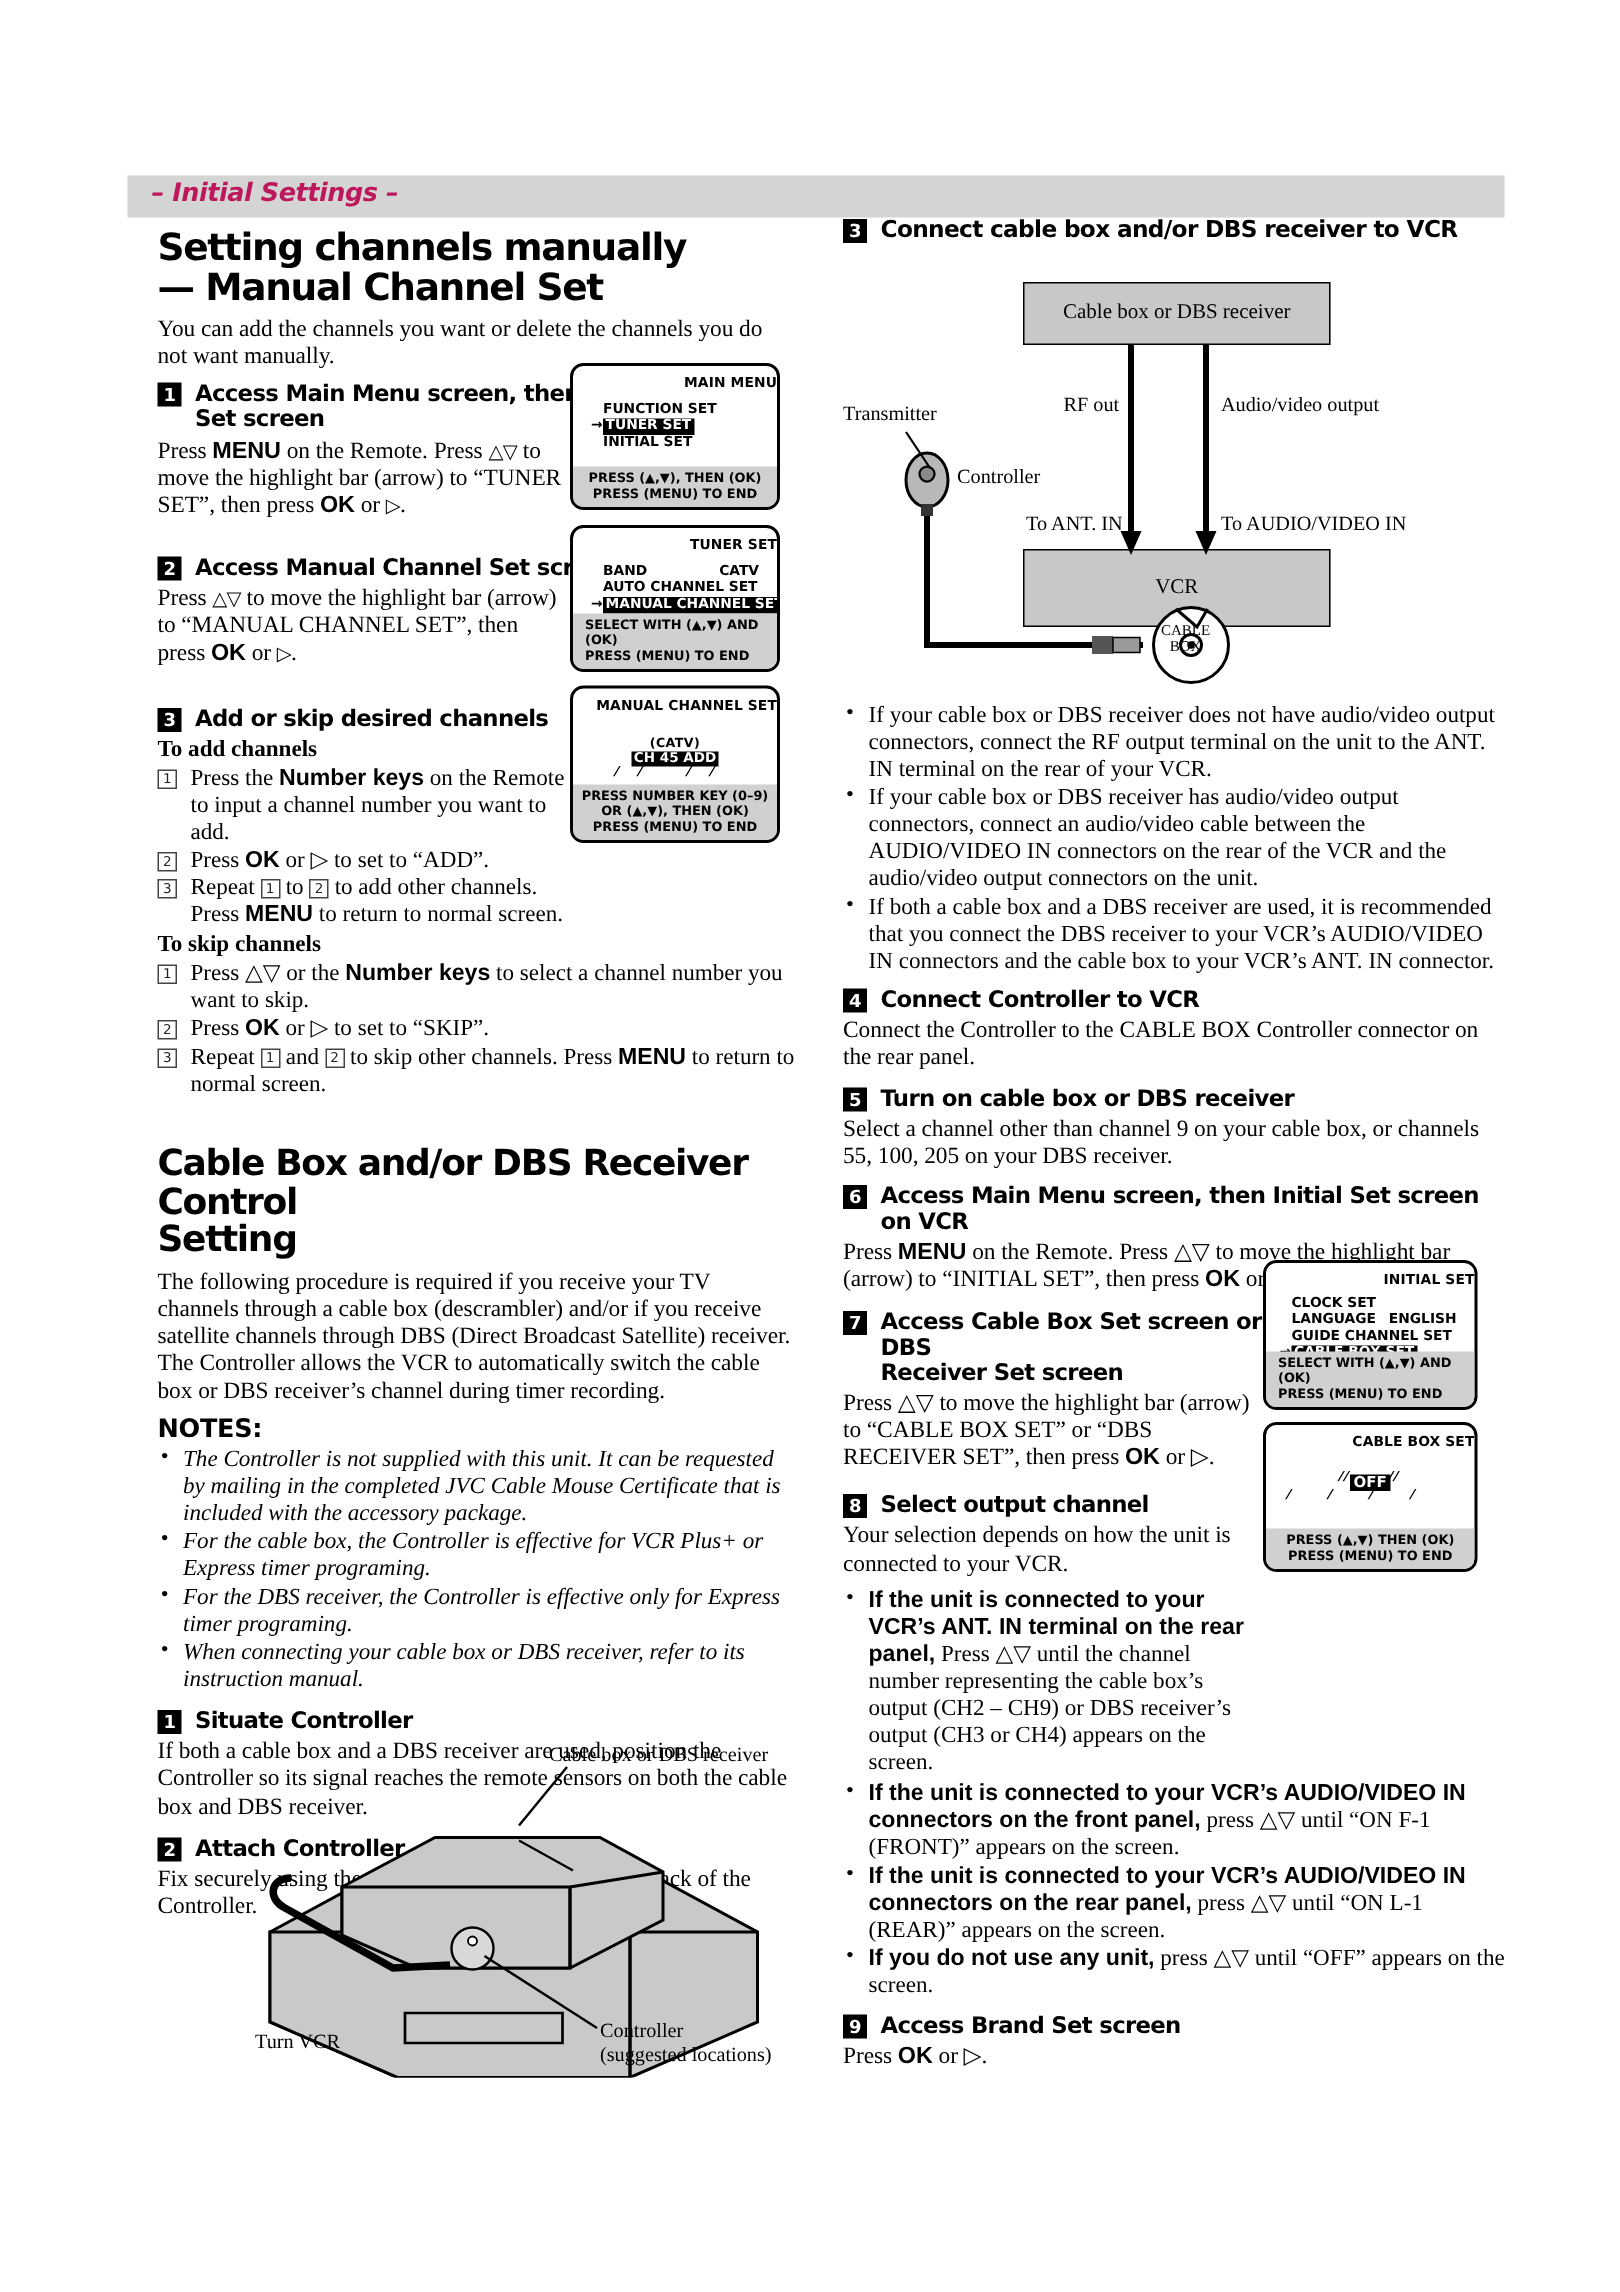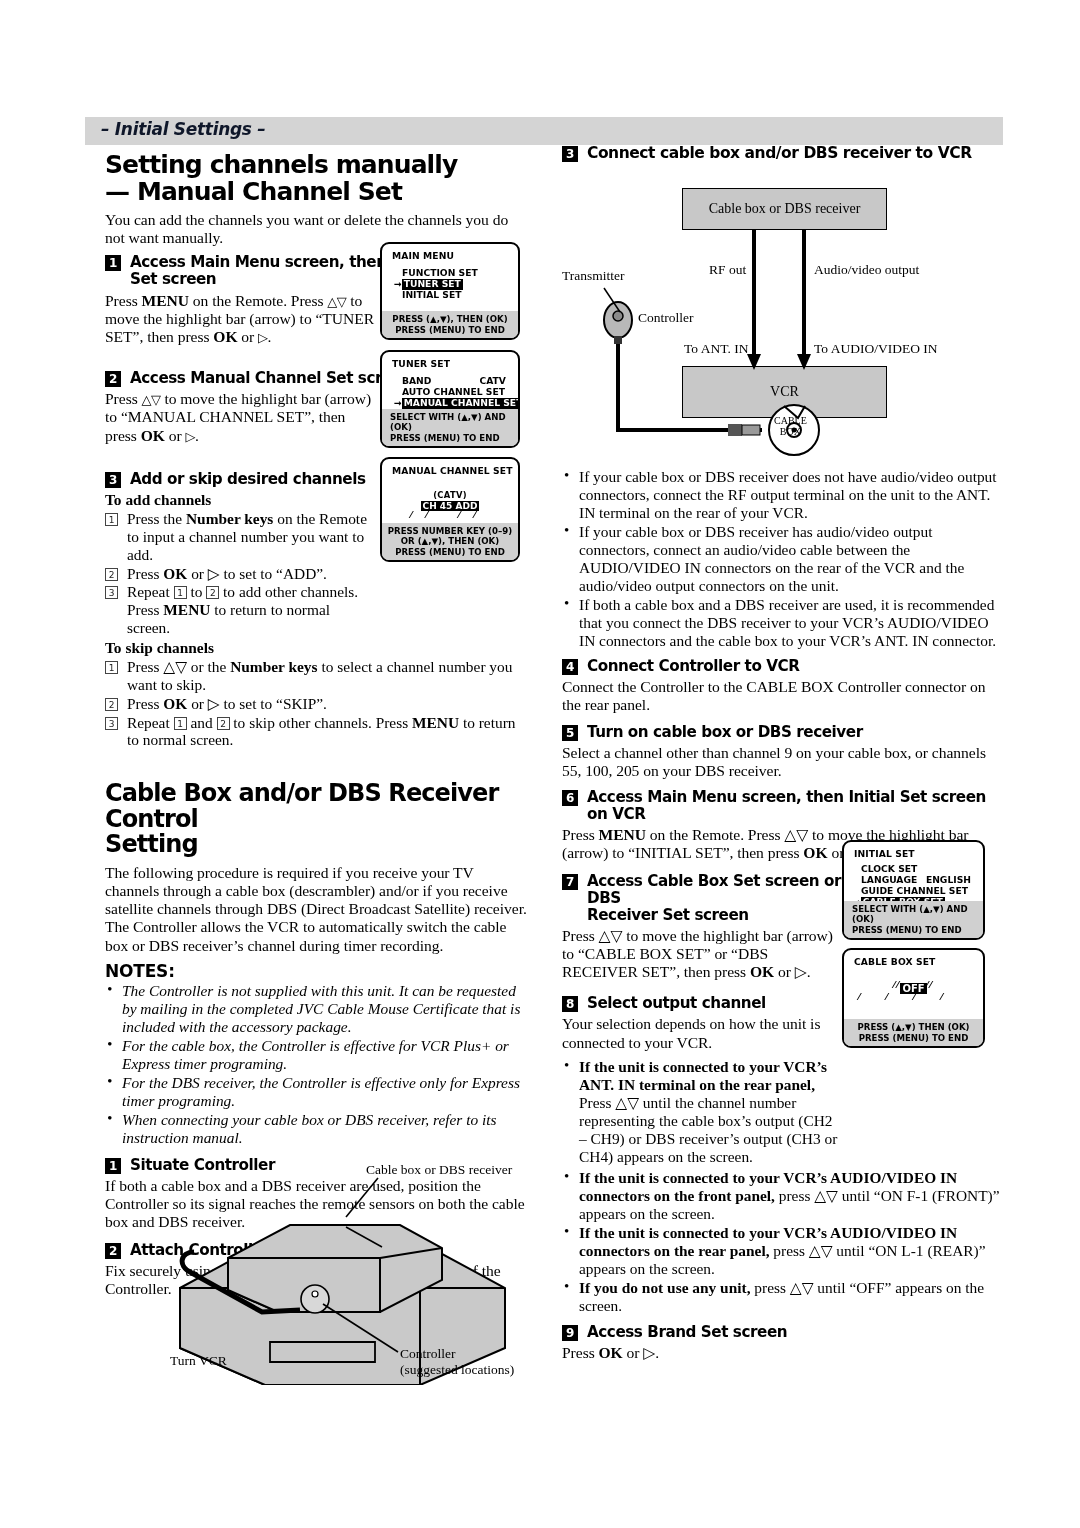--- a/index.html
+++ b/index.html
@@ -17,21 +17,21 @@
   
   .hdr-band{
     position:absolute; left:85px; top:117px; width:918px; height:28px;
     background:#d4d4d4;
   }
   .hdr-band .hdr-text{
     position:absolute; left:16px; top:2px;
     font-family:"DejaVu Sans", sans-serif;
     font-style:italic; font-weight:bold;
     font-size:17px; letter-spacing:-0.3px;
-    color:#0f172a;
+    color:#be185d;
   }
 
   
   .col-left{ position:absolute; left:105px; top:152px; width:425px; }
   .col-right{ position:absolute; left:562px; top:145px; width:442px; }
 
   
   h1.sect{
     font-family:"DejaVu Sans", sans-serif;
     font-weight:bold; font-size:25px; line-height:1.06;
@@ -50,21 +50,21 @@
     display:block; position:relative; padding-left:25px;
   }
   .step-h .num{
     position:absolute; left:0; top:1px;
     display:inline-block; width:16px; height:16px;
     background:#000; color:#fff; text-align:center;
     font-family:"DejaVu Sans", sans-serif;
     font-weight:bold; font-size:12px; line-height:16px;
   }
   .step-h .cont{ display:block; }
-  b, strong{ font-family:Liberation Serif, serif; font-weight:bold; }
+  b, strong{ font-family:Liberation Sans, sans-serif; font-weight:bold; }
 
   
   ul.subnum{ list-style:none; margin:0 0 2px 0; padding:0; }
   ul.subnum li{
     font-family:"Liberation Serif", serif;
     font-size:15.4px; line-height:1.16;
     position:relative; padding-left:22px; margin-bottom:1px;
   }
   ul.subnum li .sq{
     position:absolute; left:0; top:3px;
@@ -96,21 +96,21 @@
   .tri{ font-family:"DejaVu Sans", sans-serif; font-size:13px; letter-spacing:-0.5px;}
 
   
   .osd{
     position:absolute;
     border:2px solid #000; border-radius:9px;
     background:#fff; overflow:hidden;
   }
   .osd .title{
     font-family:"DejaVu Sans", sans-serif; font-weight:bold;
-    font-size:9.2px; text-align:left; margin-top:6px; letter-spacing:0.1px;padding-left:10px;
+    font-size:9.2px; text-align:right; margin-top:6px; letter-spacing:0.1px;padding-left:10px;
   }
   .osd .rows{
     font-family:"DejaVu Sans", sans-serif; font-weight:bold;
     font-size:9.2px; padding:7px 0 0 12px; line-height:1.18;
   }
   .osd .rows .r{ position:relative; white-space:nowrap; }
   .osd .rows .r .rt{ float:right; margin-right:12px; }
   .osd .hl{
     background:#000; color:#fff; display:inline-block; padding:0 2px;
   }

